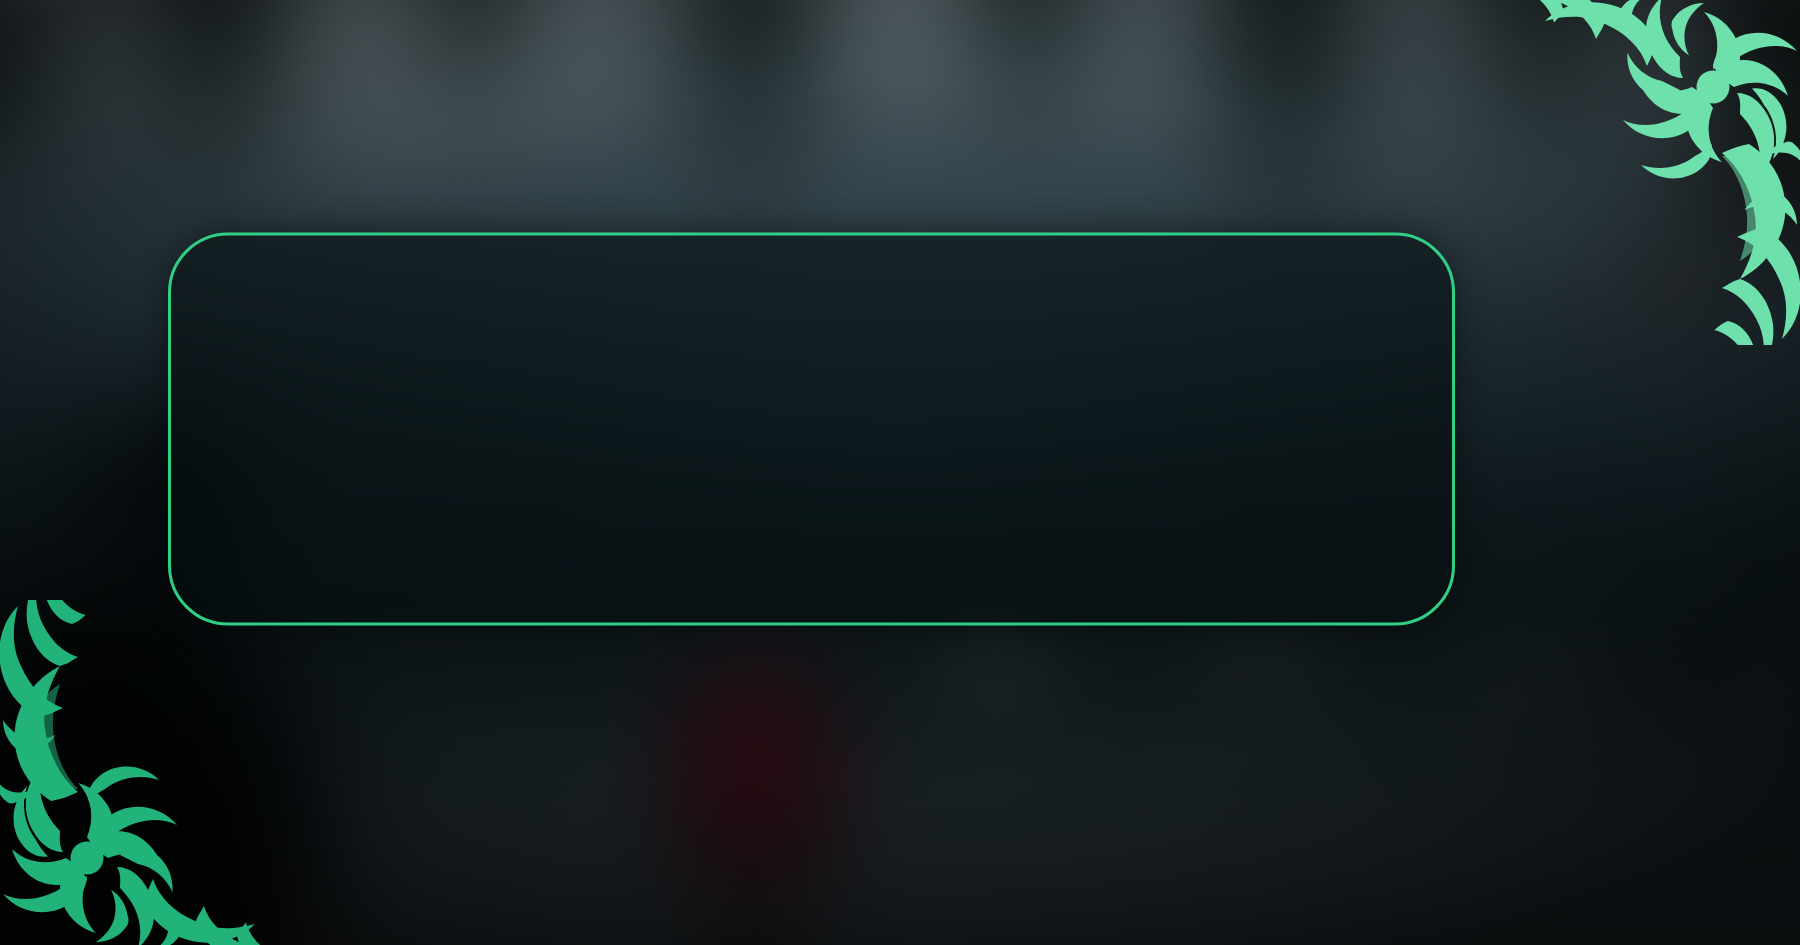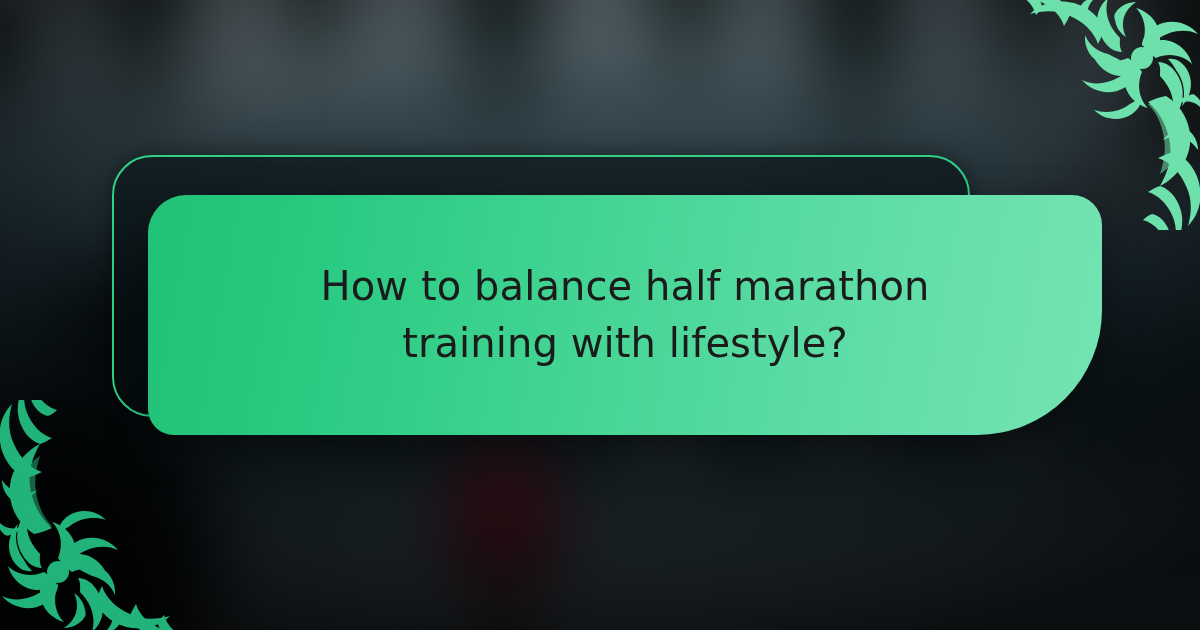--- a/index.html
+++ b/index.html
@@ -246,18 +246,15 @@
         <path d="M226 96c4 3 7 9 7 15-3-5-7-8-12-9-5-1-10 0-14 2 3-5 8-8 13-9 2-1 4-1 6 1z"></path>
         <path d="M160 104c-10 8-24 10-36 6 10 10 26 12 38 4 7-5 10-11 9-18-3 3-7 6-11 8z"></path>
         <path d="M206 70c8 10 10 24 6 36 10-10 12-26 4-38-5-7-11-10-18-9 3 3 6 7 8 11z"></path>
         <path d="M138 54c-10-2-19-9-23-19-1 13 6 25 18 29 7 2 13 1 17-4-4-2-8-4-12-6z"></path>
       </g>
     </svg>
   </div>
 
   <div class="card-stack">
     <div class="ghost-card"></div>
-    <div class="main-card">
-      <div class="card-title">How to balance half marathon training with lifestyle?</div>
-    </div>
   </div>
 
 </div>
 
 </body></html>

